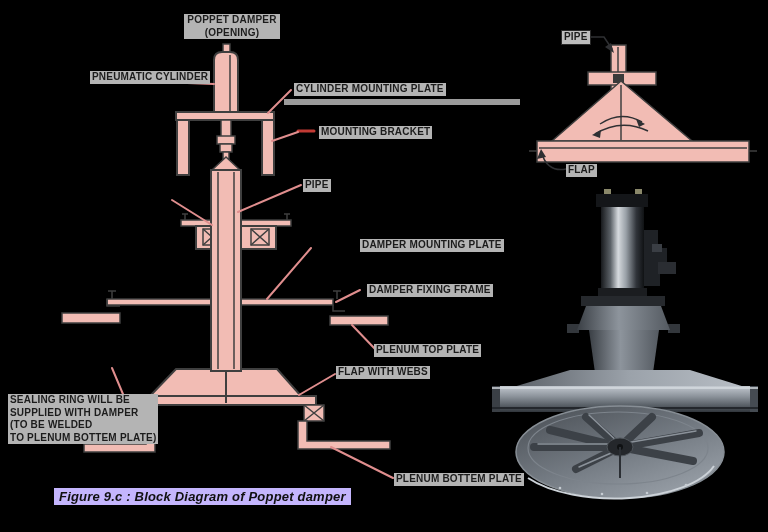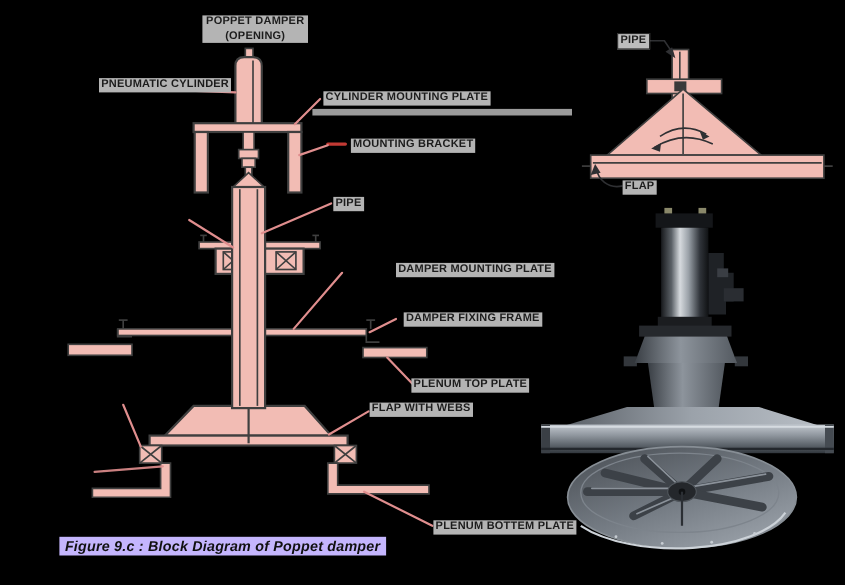--- a/index.html
+++ b/index.html
@@ -261,20 +261,24 @@
 <div class="lbl center" style="left:184px;top:14px;width:92px;">POPPET DAMPER
 (OPENING)</div>
 <div class="lbl" style="left:62px;top:71px;margin-left:28px;">PNEUMATIC CYLINDER</div>
 <div class="lbl" style="left:294px;top:83px;">CYLINDER MOUNTING PLATE</div>
 <div class="lbl" style="left:319px;top:126px;">MOUNTING BRACKET</div>
 <div class="lbl" style="left:303px;top:179px;">PIPE</div>
 <div class="lbl" style="left:312px;top:239px;margin-left:48px;">DAMPER MOUNTING PLATE</div>
 <div class="lbl" style="left:367px;top:284px;">DAMPER FIXING FRAME</div>
 <div class="lbl" style="left:374px;top:344px;">PLENUM TOP PLATE</div>
 <div class="lbl" style="left:336px;top:366px;text-align:right;">FLAP WITH WEBS</div>
+<div class="lbl" style="left:8px;top:394px;">SEALING RING WILL BE
+SUPPLIED WITH DAMPER
+(TO BE WELDED
+TO PLENUM BOTTEM PLATE)</div>
 <div class="lbl" style="left:394px;top:473px;">PLENUM BOTTEM PLATE</div>
 
 <div class="lbl boxed" style="left:561px;top:30px;">PIPE</div>
 <div class="lbl" style="left:566px;top:164px;">FLAP</div>
 
 <div class="caption" style="left:54px;top:488px;">Figure 9.c : Block Diagram of Poppet damper</div>
 
 </div>
 
 </body></html>

